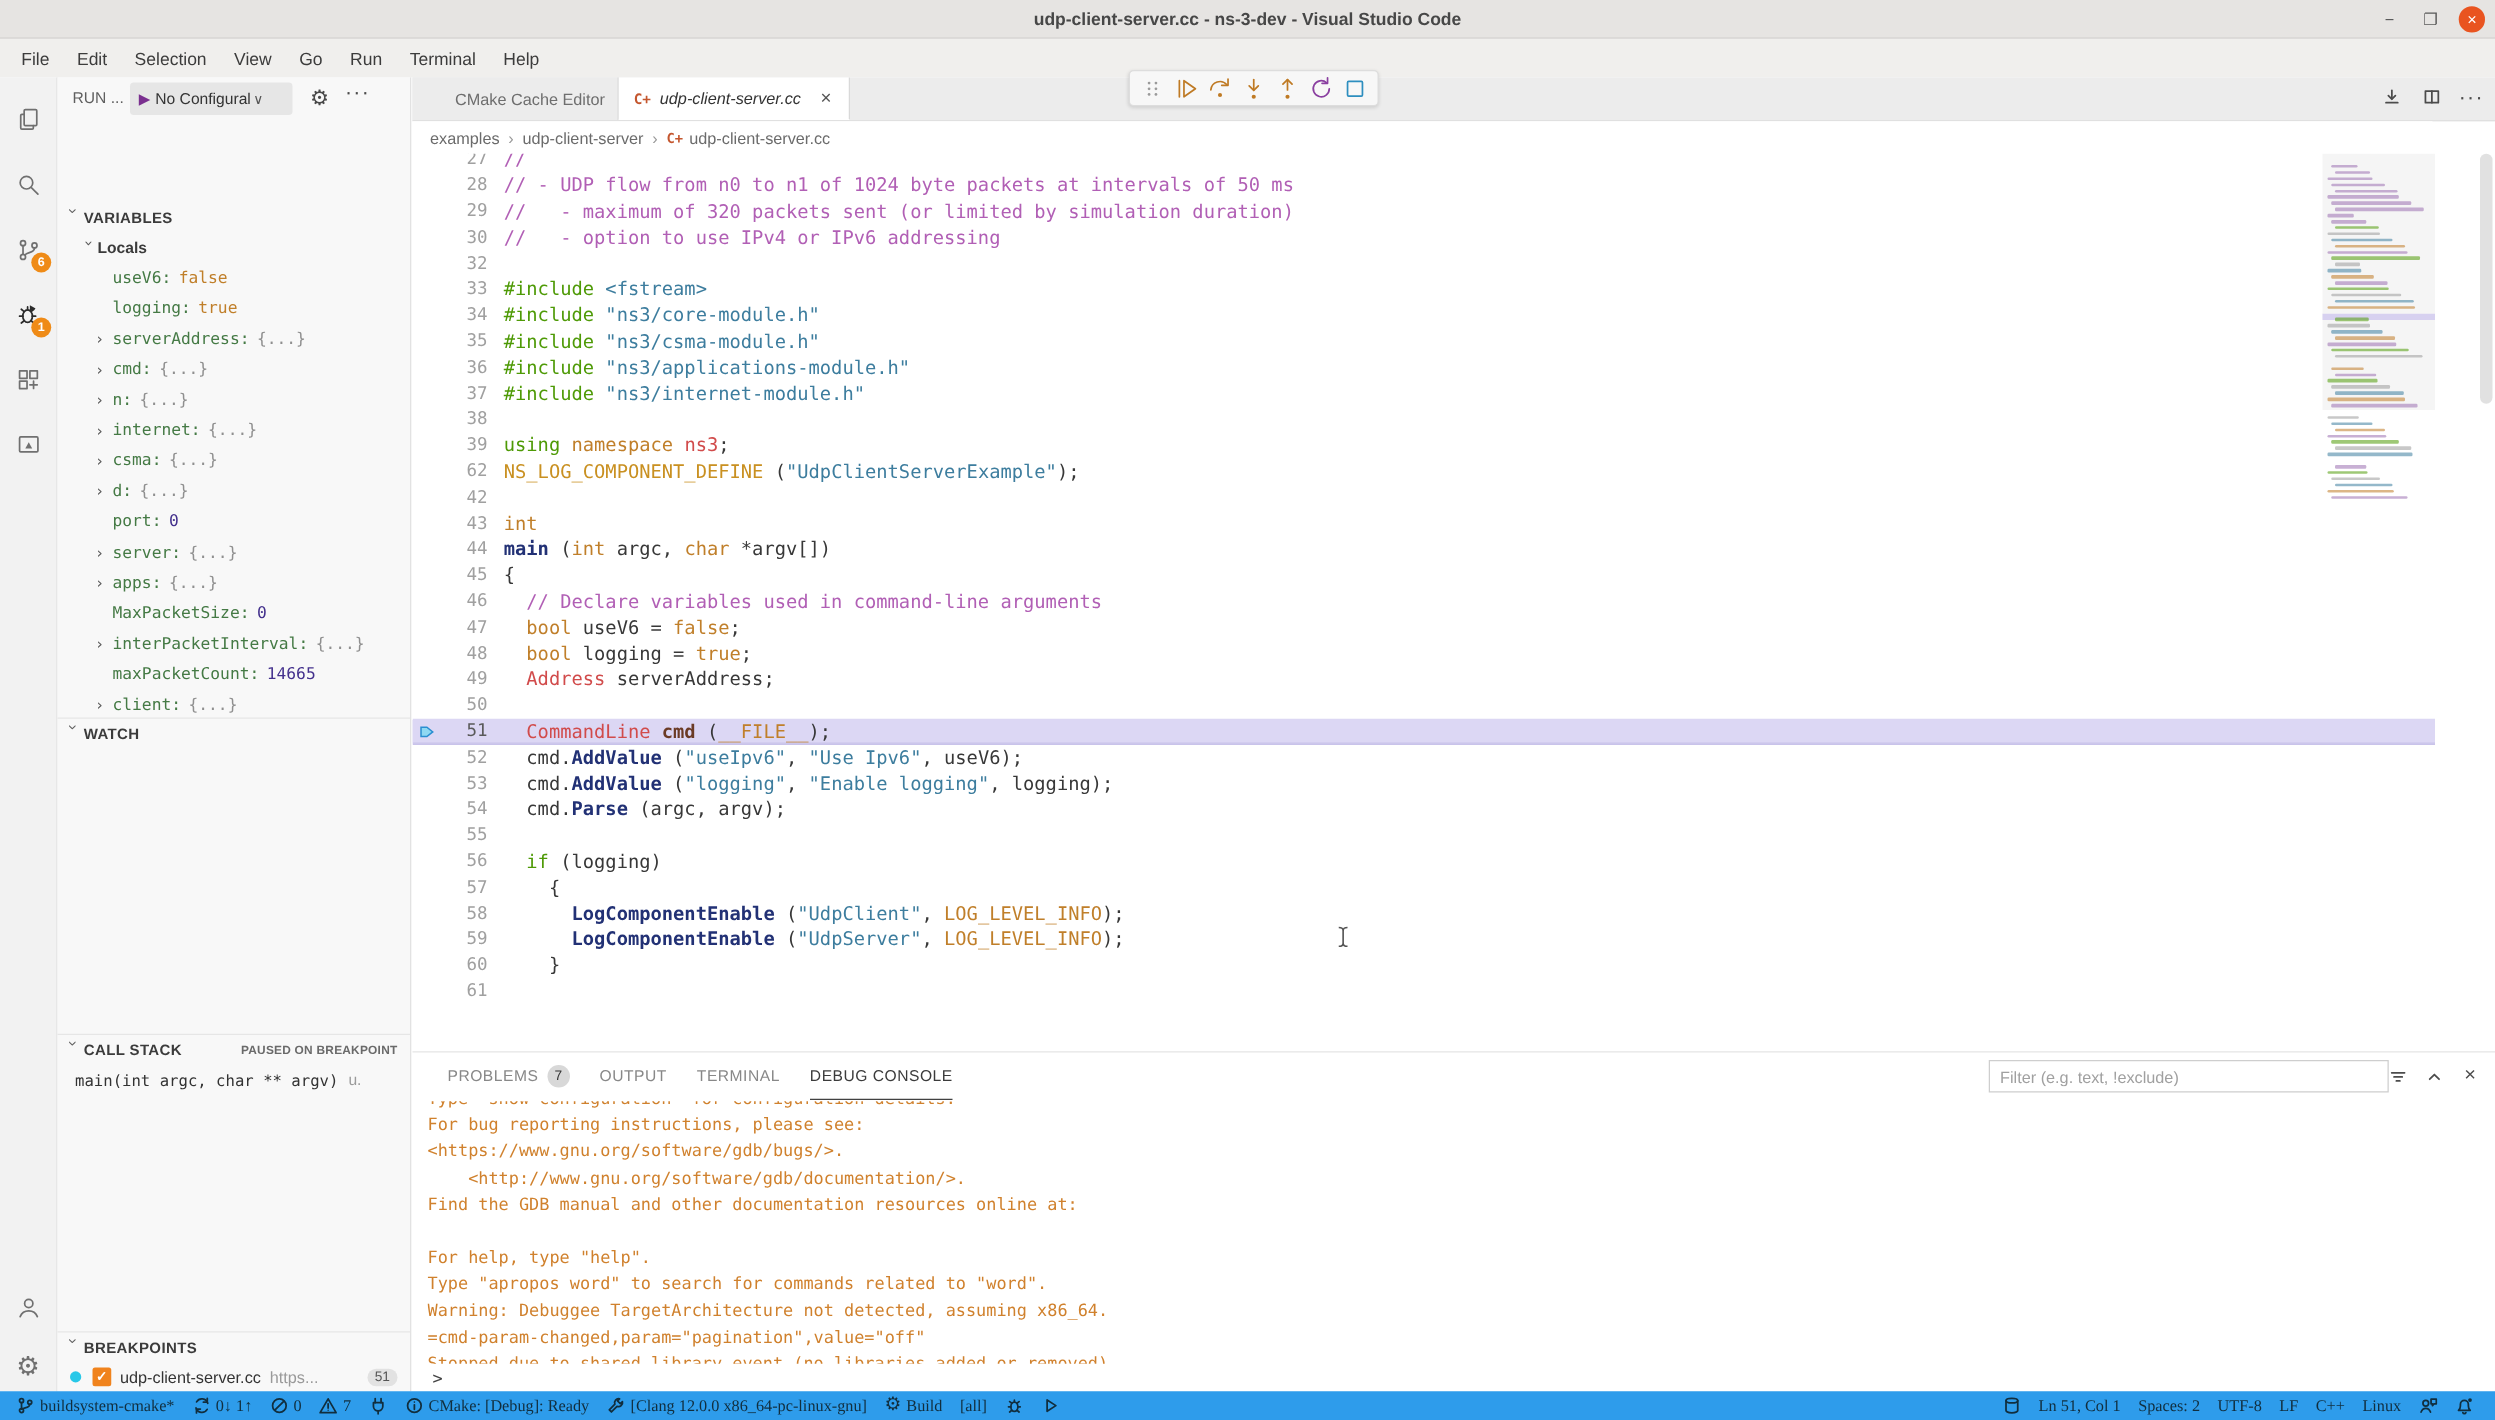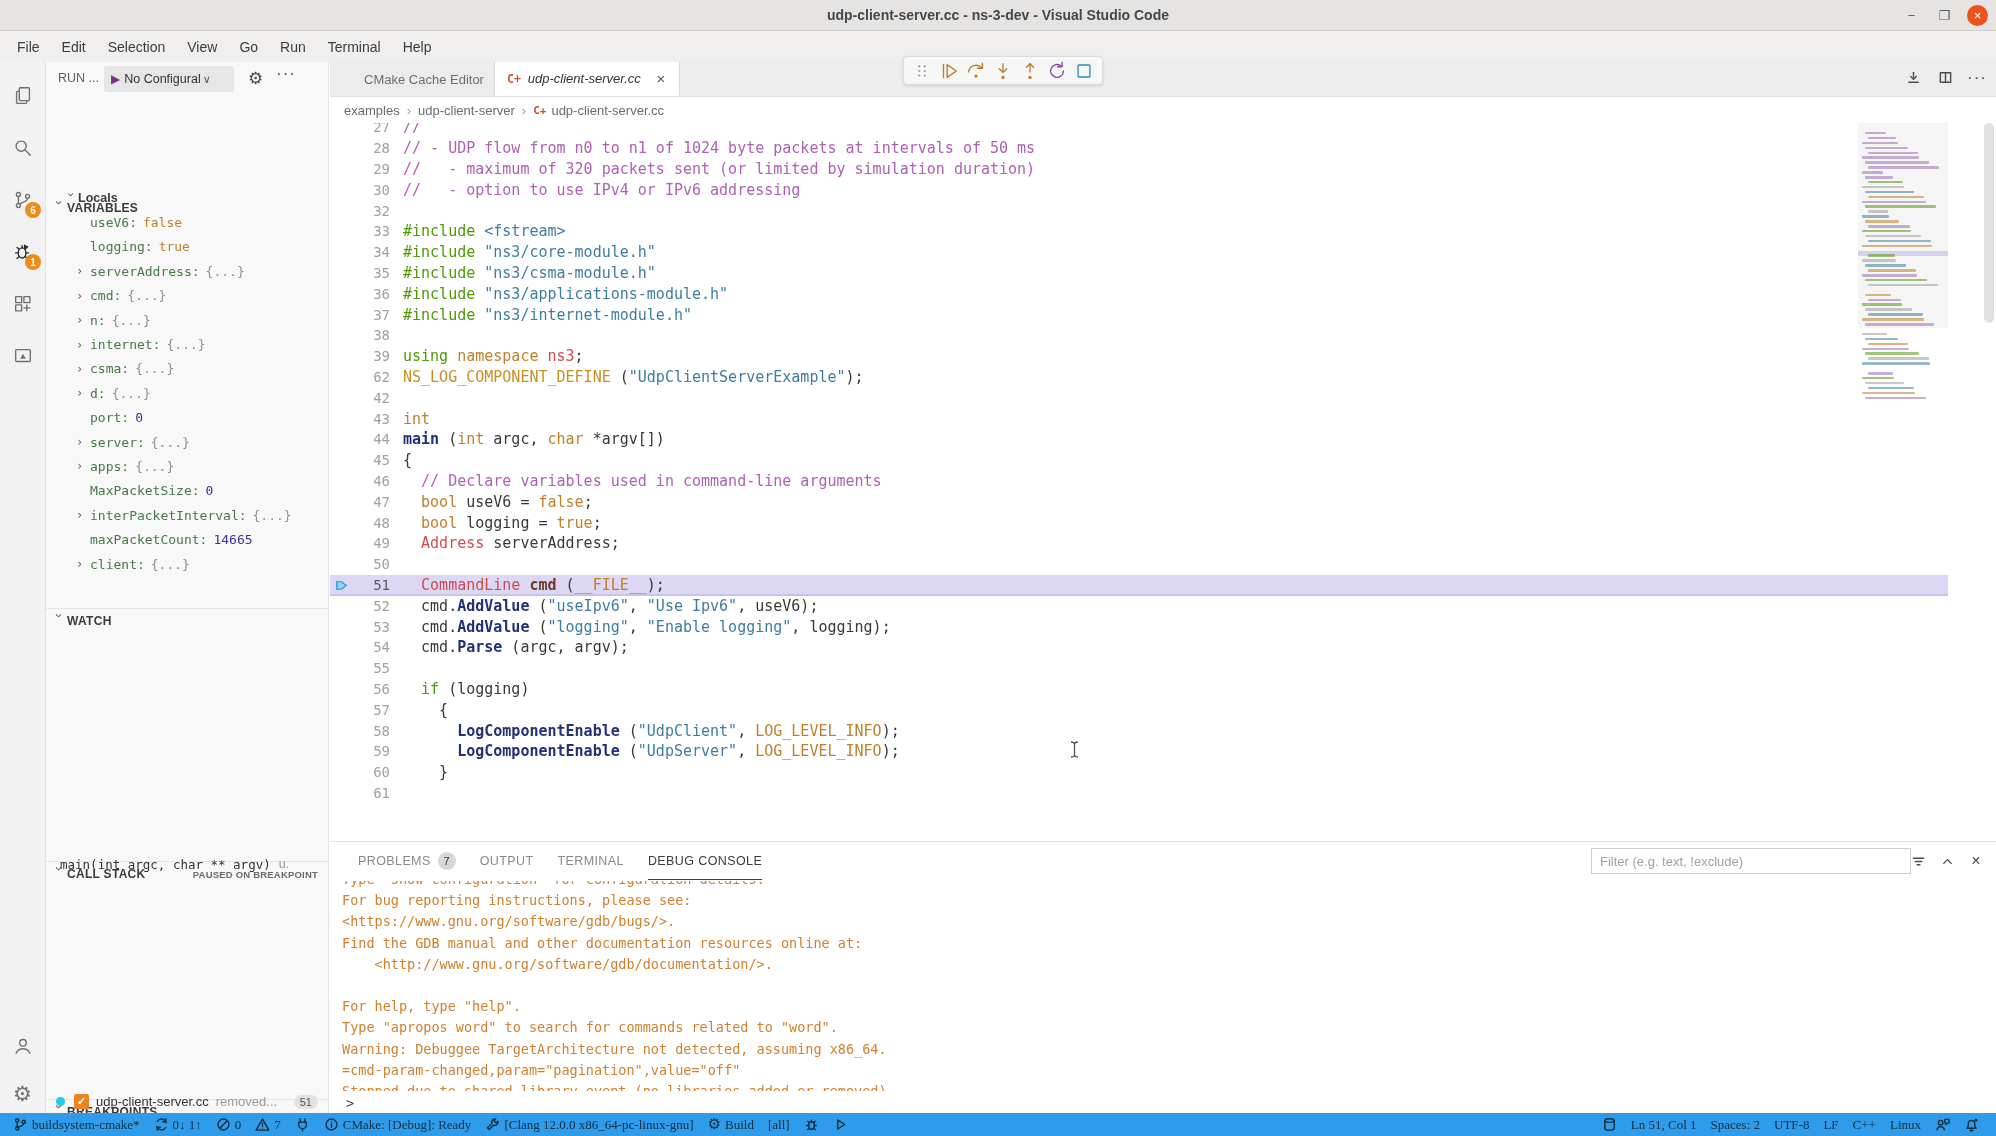--- a/index.html
+++ b/index.html
@@ -33,21 +33,21 @@
   #sidebar{position:absolute;left:46px;top:62px;width:283px;bottom:23px;background:#f8f8f8;border-right:1px solid #e2e2e2;box-sizing:border-box;}
   #run-header{position:absolute;left:0;top:0;width:100%;height:36px;}
   #run-label{position:absolute;left:12px;top:9px;font-size:12.5px;color:#5f5f5f;}
   #run-config{position:absolute;left:58px;top:4px;width:130px;height:26px;background:#e6e6e6;border-radius:3px;
      display:flex;align-items:center;font-size:12.5px;color:#333;}
   #run-config .play{color:#7a2f8f;margin:0 4px 0 7px;font-size:12px;}
   #run-config .cfg-label{white-space:nowrap;overflow:hidden;max-width:92px;}
   #run-config .chev{margin-left:2px;color:#555;font-size:11px;}
   #run-gear{position:absolute;left:202px;top:6px;color:#4a4a4a;font-size:17px;}
   #run-more{position:absolute;left:230px;top:2px;color:#4a4a4a;font-size:17px;letter-spacing:1px;}
-  .sect-head{position:absolute;left:0;width:100%;height:24px;display:flex;align-items:center;border-top:1px solid #e6e6e6;margin-top:34px;}
+  .sect-head{position:absolute;left:0;width:100%;height:24px;display:flex;align-items:center;border-top:1px solid #e6e6e6;}
   .sect-head .tw{margin-left:5px;width:16px;color:#616161;font-size:13px;transform:rotate(90deg);}
   .sect-head .lbl{font-size:12px;font-weight:bold;color:#3b3b3b;letter-spacing:.3px;}
   .sect-head .paused{margin-left:auto;margin-right:10px;font-size:9.5px;font-weight:bold;color:#6a6a6a;letter-spacing:.2px;}
   #vars-rows{position:absolute;left:0;top:124px;width:100%;}
   .vrow{height:24.4px;display:flex;align-items:center;font-family:"DejaVu Sans Mono",monospace;font-size:13px;}
   .vrow .tw{width:14px;margin-left:30px;color:#5c5c5c;font-size:12px;}
   .vrow.group .tw{margin-left:18px;transform:rotate(90deg);}
   .vrow.group .vname{font-family:"Liberation Sans",sans-serif;font-weight:bold;font-size:12.5px;color:#3b3b3b;}
   .vrow.leaf .tw{visibility:hidden;}
   .vname{color:#457a45;}
@@ -332,21 +332,21 @@
       <span class="hint">u.</span>
     </div>
     <div class="sect-head" style="top:1003px;">
       <span class="tw">›</span>
       <span class="lbl">BREAKPOINTS</span>
     </div>
     <div id="bp-row">
       <span id="bp-dot"></span>
       <span id="bp-check">✓</span>
       <span id="bp-file">udp-client-server.cc</span>
-      <span id="bp-path">removed...</span>
+      <span id="bp-path">https...</span>
       <span id="bp-line">51</span>
     </div>
   </div>
 
   <div id="tabstrip">
       <div class="tab">
         <span class="ticon ">
           <svg width="15" height="15" viewBox="0 0 16 16">
             <path d="M3 4.5h10M3 8h10M3 11.5h10"></path>
           </svg>
@@ -568,22 +568,22 @@
           </svg>
         </span>
         <span class="pa ico">
           <span style="font-size:16px;line-height:1">×</span>
         </span>
       </div>
     <div id="console">
         <div class="conline">Type "show configuration" for configuration details.</div>
         <div class="conline">For bug reporting instructions, please see:</div>
         <div class="conline">&lt;https://www.gnu.org/software/gdb/bugs/&gt;.</div>
+        <div class="conline">    &lt;http://www.gnu.org/software/gdb/documentation/&gt;.</div>
         <div class="conline">Find the GDB manual and other documentation resources online at:</div>
-        <div class="conline">    &lt;http://www.gnu.org/software/gdb/documentation/&gt;.</div>
         <div class="conline"> </div>
         <div class="conline">For help, type "help".</div>
         <div class="conline">Type "apropos word" to search for commands related to "word".</div>
         <div class="conline">Warning: Debuggee TargetArchitecture not detected, assuming x86_64.</div>
         <div class="conline">=cmd-param-changed,param="pagination",value="off"</div>
         <div class="conline">Stopped due to shared library event (no libraries added or removed)</div>
       </div>
     <div id="console-prompt">&gt;</div>
   </div>
 

